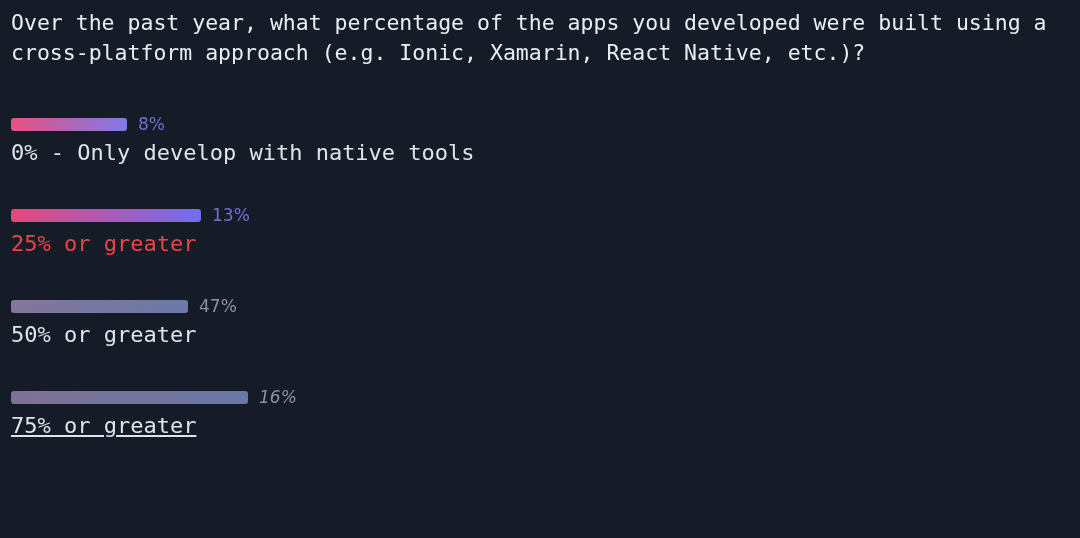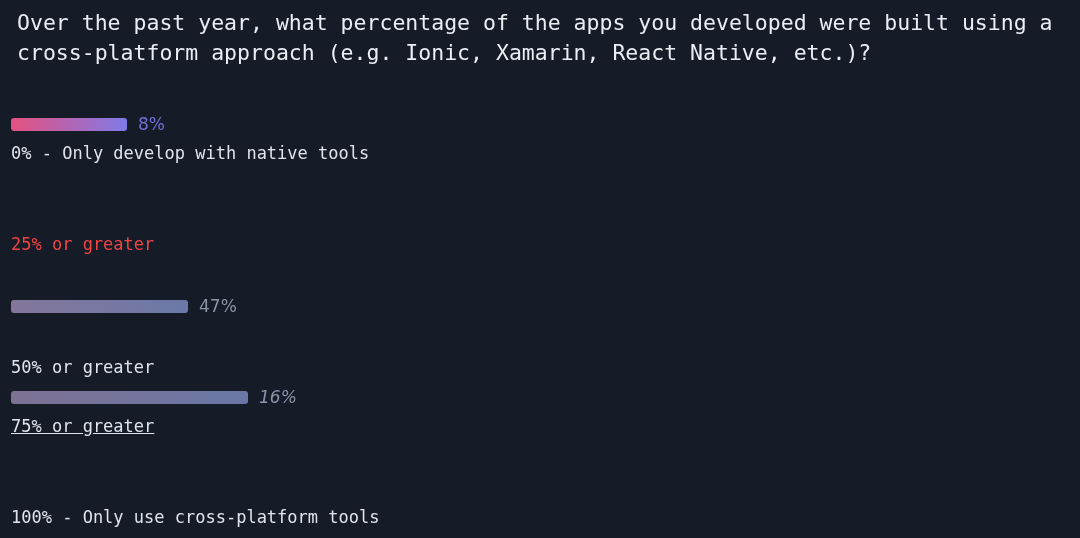--- a/index.html
+++ b/index.html
@@ -17,21 +17,21 @@
   #survey-card {
     position: relative;
     width: 1080px;
     height: 538px;
     box-sizing: border-box;
     padding: 0;
   }
 
   #question-title {
     position: absolute;
-    left: 17px;
+    left: 11px;
     top: 8px;
     width: 1062px;
     color: #e9edf4;
     font-size: 21.5px;
     line-height: 30px;
     letter-spacing: 0px;
     white-space: pre-wrap;
     font-family: "DejaVu Sans Mono", "Liberation Mono", monospace;
   }
 
@@ -71,21 +71,21 @@
     line-height: 13px;
     font-family: "DejaVu Sans", "Liberation Sans", sans-serif;
     white-space: nowrap;
   }
 
   .option-label {
     position: absolute;
     left: 11px;
     top: 38px;
     color: #dfe4ec;
-    font-size: 17px;
+    font-size: 22px;
     line-height: 22px;
     white-space: nowrap;
     font-family: "DejaVu Sans Mono", "Liberation Mono", monospace;
   }
 </style>
 </head>
 <body style="background: rgb(21, 28, 40);">
 
 <div id="survey-card">
 
@@ -95,37 +95,40 @@
 
     <div class="result-row">
       <div class="bar-line">
         <span class="bar-track" style="width: 116px; background: linear-gradient(to right, rgb(230, 81, 127), rgb(127, 122, 232));"></span>
         <span class="bar-value" style="color: rgb(111, 111, 214);">8%</span>
       </div>
       <div class="option-label" style="color: rgb(223, 228, 236);">0% - Only develop with native tools</div>
     </div>
 
     <div class="result-row">
+      <div class="bar-line">
+        <span class="bar-track" style="width: 190px; background: linear-gradient(to right, rgb(230, 72, 122), rgb(111, 110, 240));"></span>
+        <span class="bar-value" style="color: rgb(111, 111, 214);">13%</span>
+      </div>
       <div class="option-label" style="color: #ef4444;">25% or greater</div>
     </div>
 
     <div class="result-row">
       <div class="bar-line">
         <span class="bar-track" style="width: 177px; background: linear-gradient(to right, rgb(132, 118, 154), rgb(107, 121, 168));"></span>
         <span class="bar-value" style="color: rgb(139, 147, 168);">47%</span>
       </div>
-      <div class="option-label" style="color: rgb(223, 228, 236); margin-top: 32px;">50% or greater</div>
+      <div class="option-label" style="color: rgb(223, 228, 236);">50% or greater</div>
     </div>
 
     <div class="result-row">
       <div class="bar-line">
         <span class="bar-track" style="width: 237px; background: linear-gradient(to right, rgb(126, 114, 147), rgb(106, 119, 166));"></span>
         <span class="bar-value" style="color: rgb(139, 147, 168); font-style: italic;">16%</span>
       </div>
       <div class="option-label" style="color: rgb(223, 228, 236); text-decoration: underline;">75% or greater</div>
     </div>
 
     <div class="result-row last">
-      <div class="option-label" style="color: rgb(223, 228, 236);">100% - Only use cross-platform tools</div>
     </div>
 
   </div>
 </div>
 
 </body></html>

